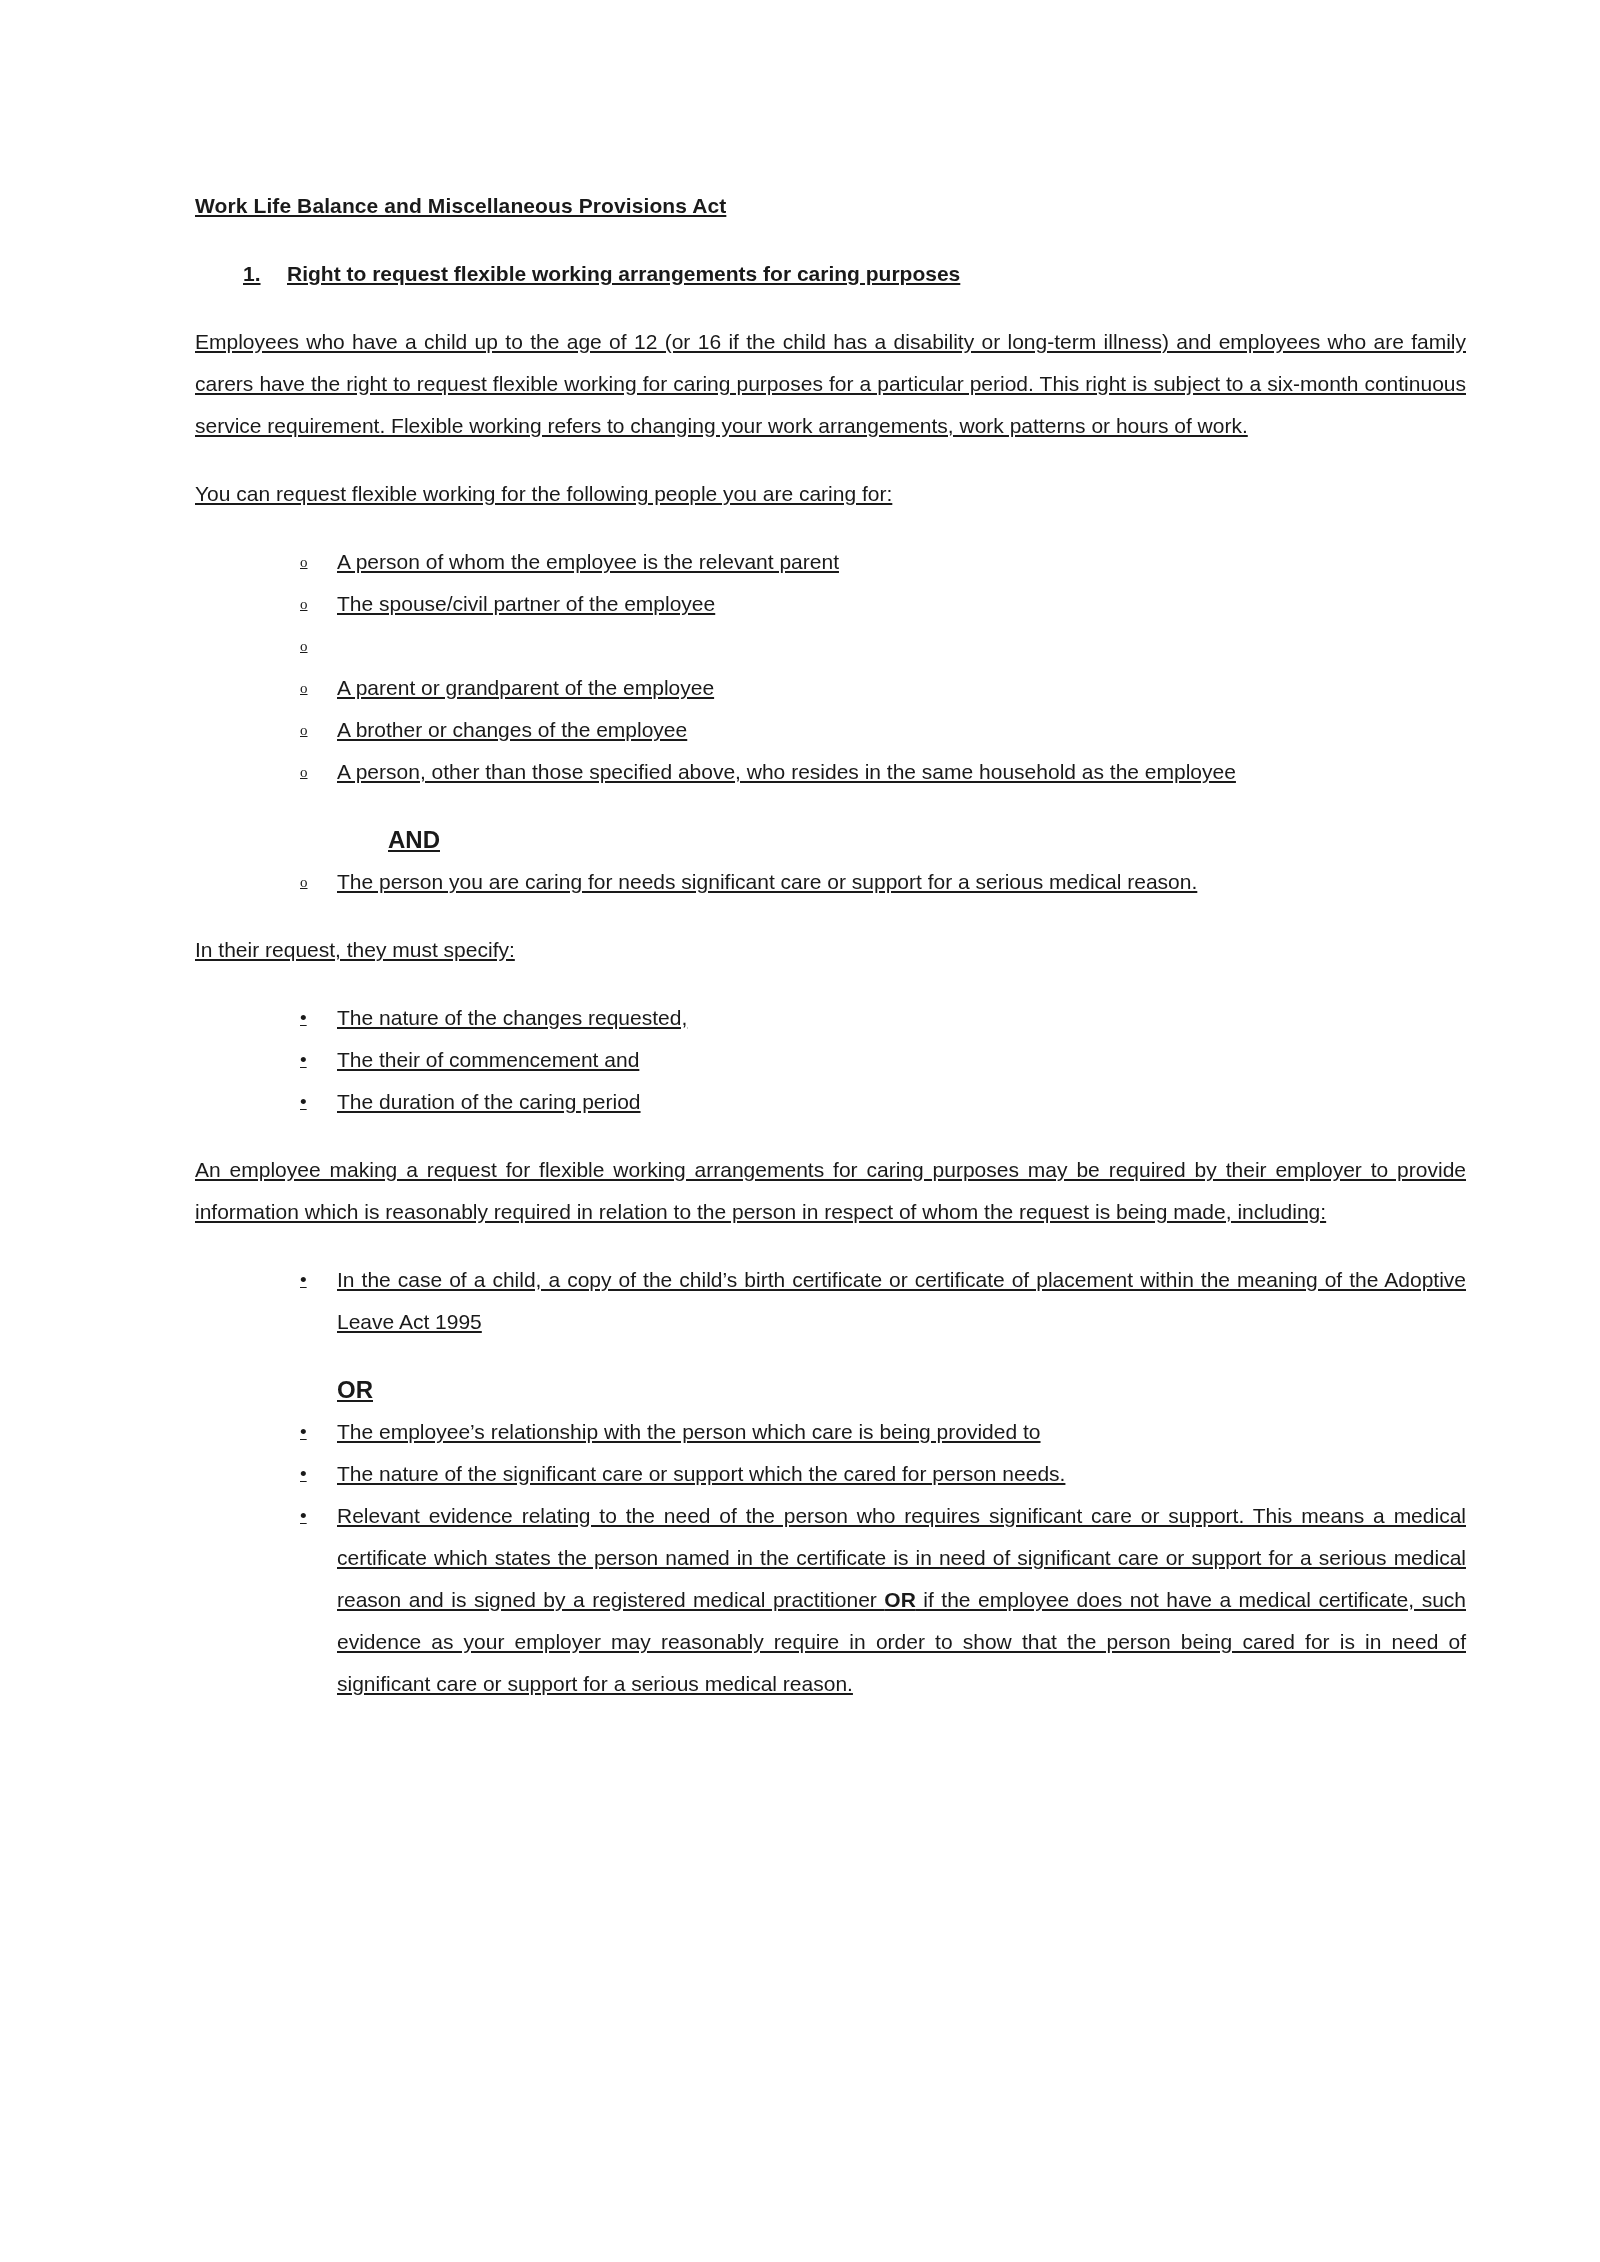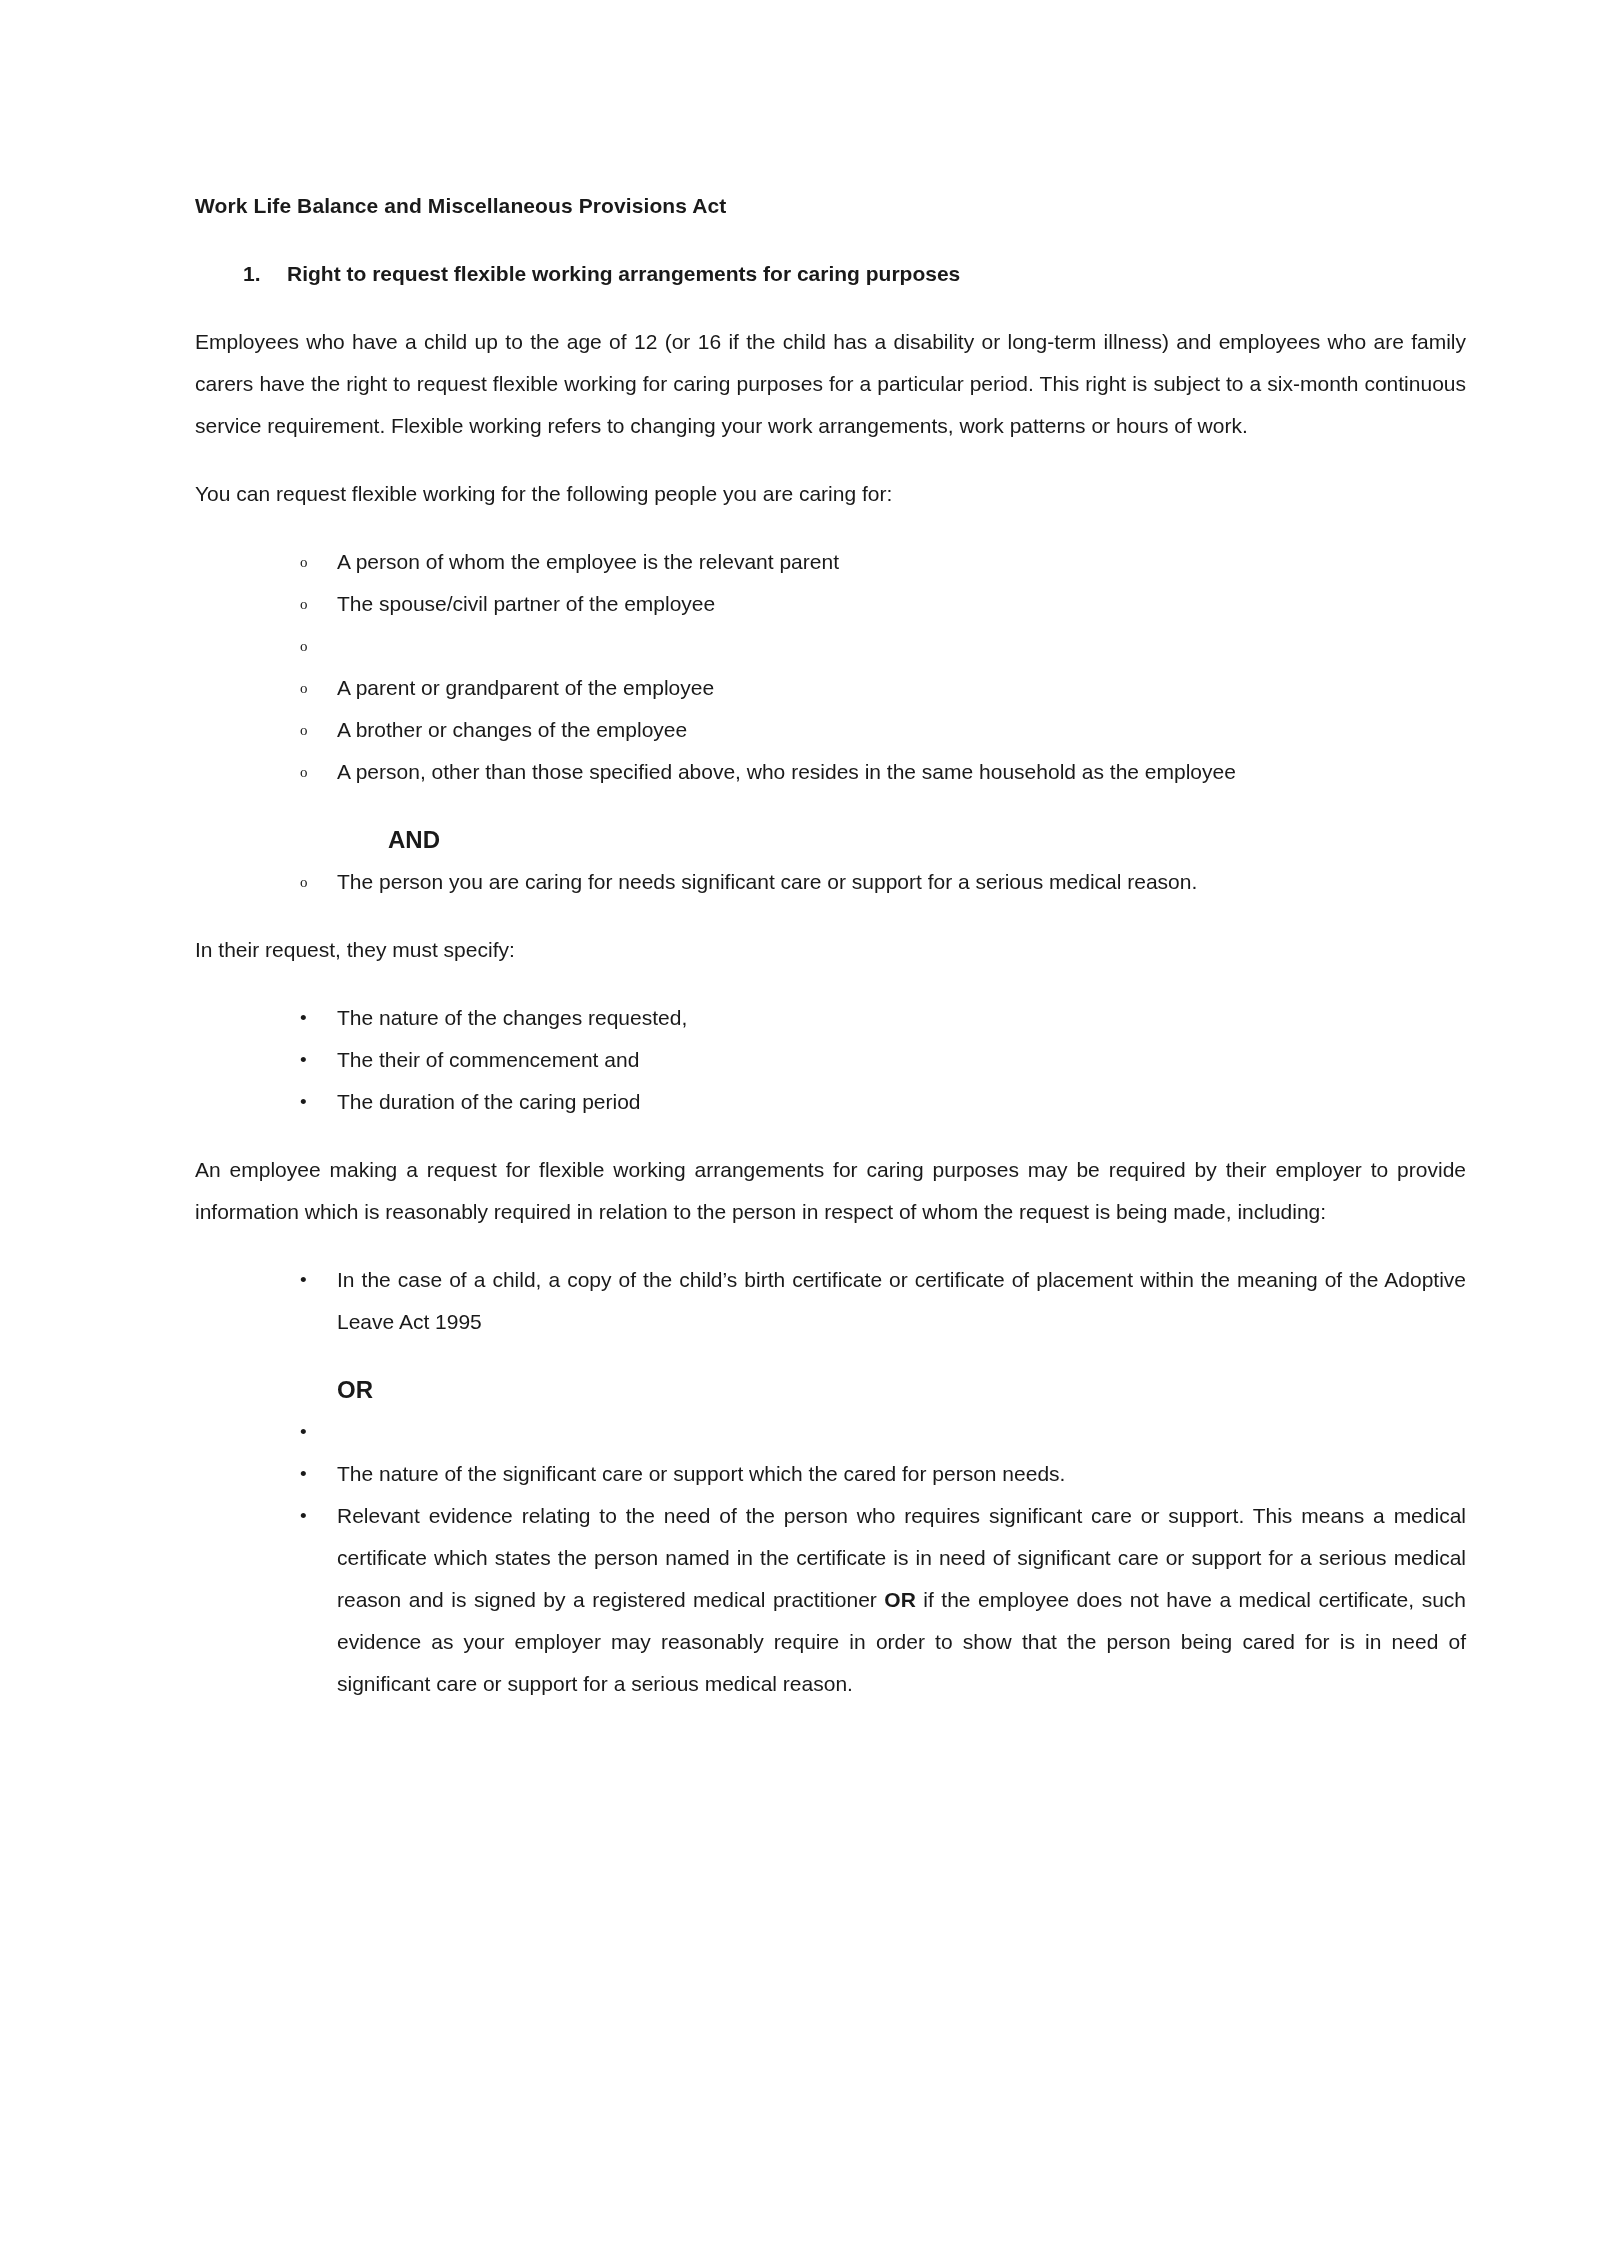--- a/index.html
+++ b/index.html
@@ -14,20 +14,21 @@
     color: #1a1a1a;
     -webkit-font-smoothing: antialiased;
   }
   .page {
     position: relative;
     width: 1576px;
     height: 2262px;
     background: #ffffff;
     box-sizing: border-box;
     padding: 185px 110px 0 195px;
+    text-decoration: underline;
   }
   .doc-title {
     font-size: 21px;
     font-weight: bold;
     line-height: 42px;
     margin: 0 0 26px 0;
     letter-spacing: 0.1px;
   }
   .para {
     font-size: 21px;
@@ -182,20 +183,21 @@
       <span class="marker">•</span>
       <span class="li-text">In the case of a child, a copy of the child’s birth certificate or certificate of placement within the meaning of the Adoptive Leave Act 1995</span>
     </li>
   </ul>
 
   <div class="connector or">OR</div>
 
   <ul class="lvl disc">
     <li class="justify-none">
       <span class="marker">•</span>
+      <span class="li-text">The employee’s relationship with the person which care is being provided to</span>
     </li>
     <li class="justify-none">
       <span class="marker">•</span>
       <span class="li-text">The nature of the significant care or support which the cared for person needs.</span>
     </li>
     <li>
       <span class="marker">•</span>
       <span class="li-text"><span>Relevant evidence relating to the need of the person who requires significant care or support. This means a medical certificate which states the person named in the certificate is in need of significant care or support for a serious medical reason and is signed by a registered medical practitioner </span><b class="inline-bold">OR</b><span> if the employee does not have a medical certificate, such evidence as your employer may reasonably require in order to show that the person being cared for is in need of significant care or support for a serious medical reason.</span></span>
     </li>
   </ul>

